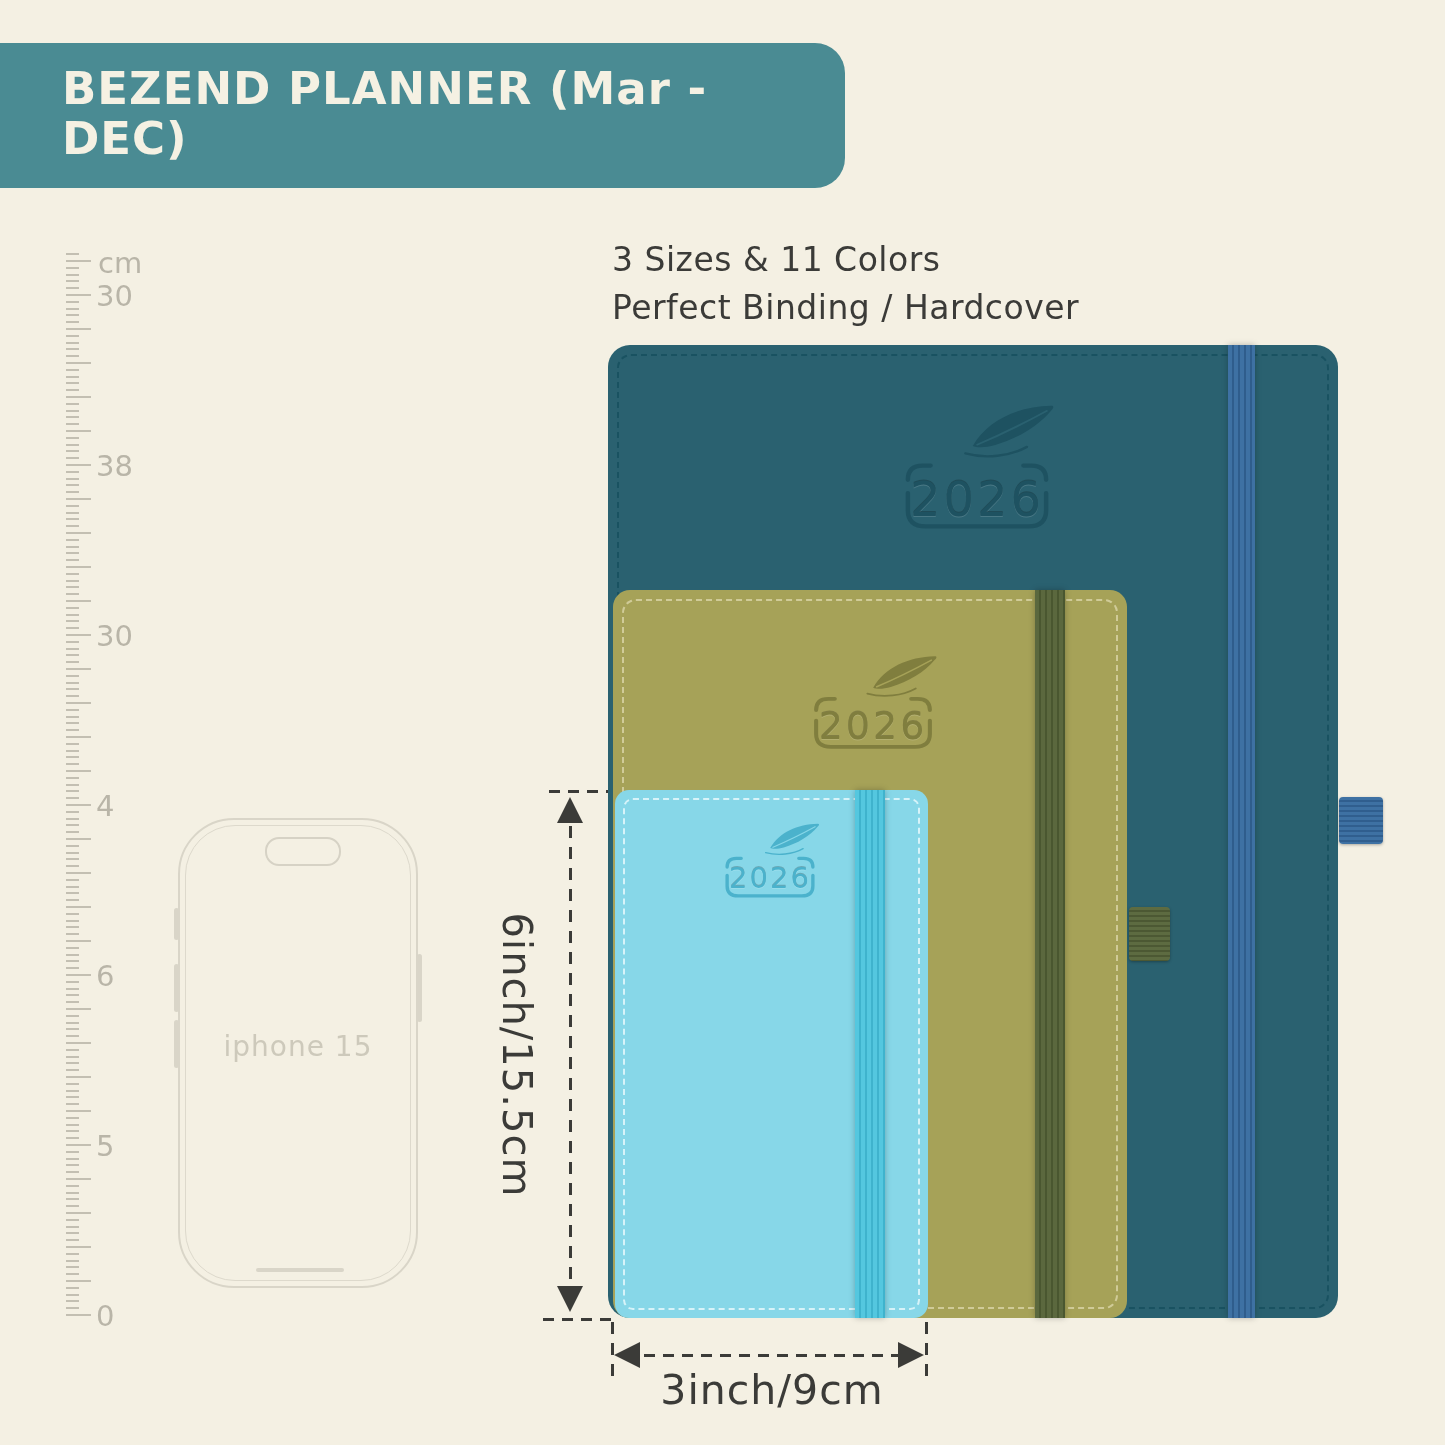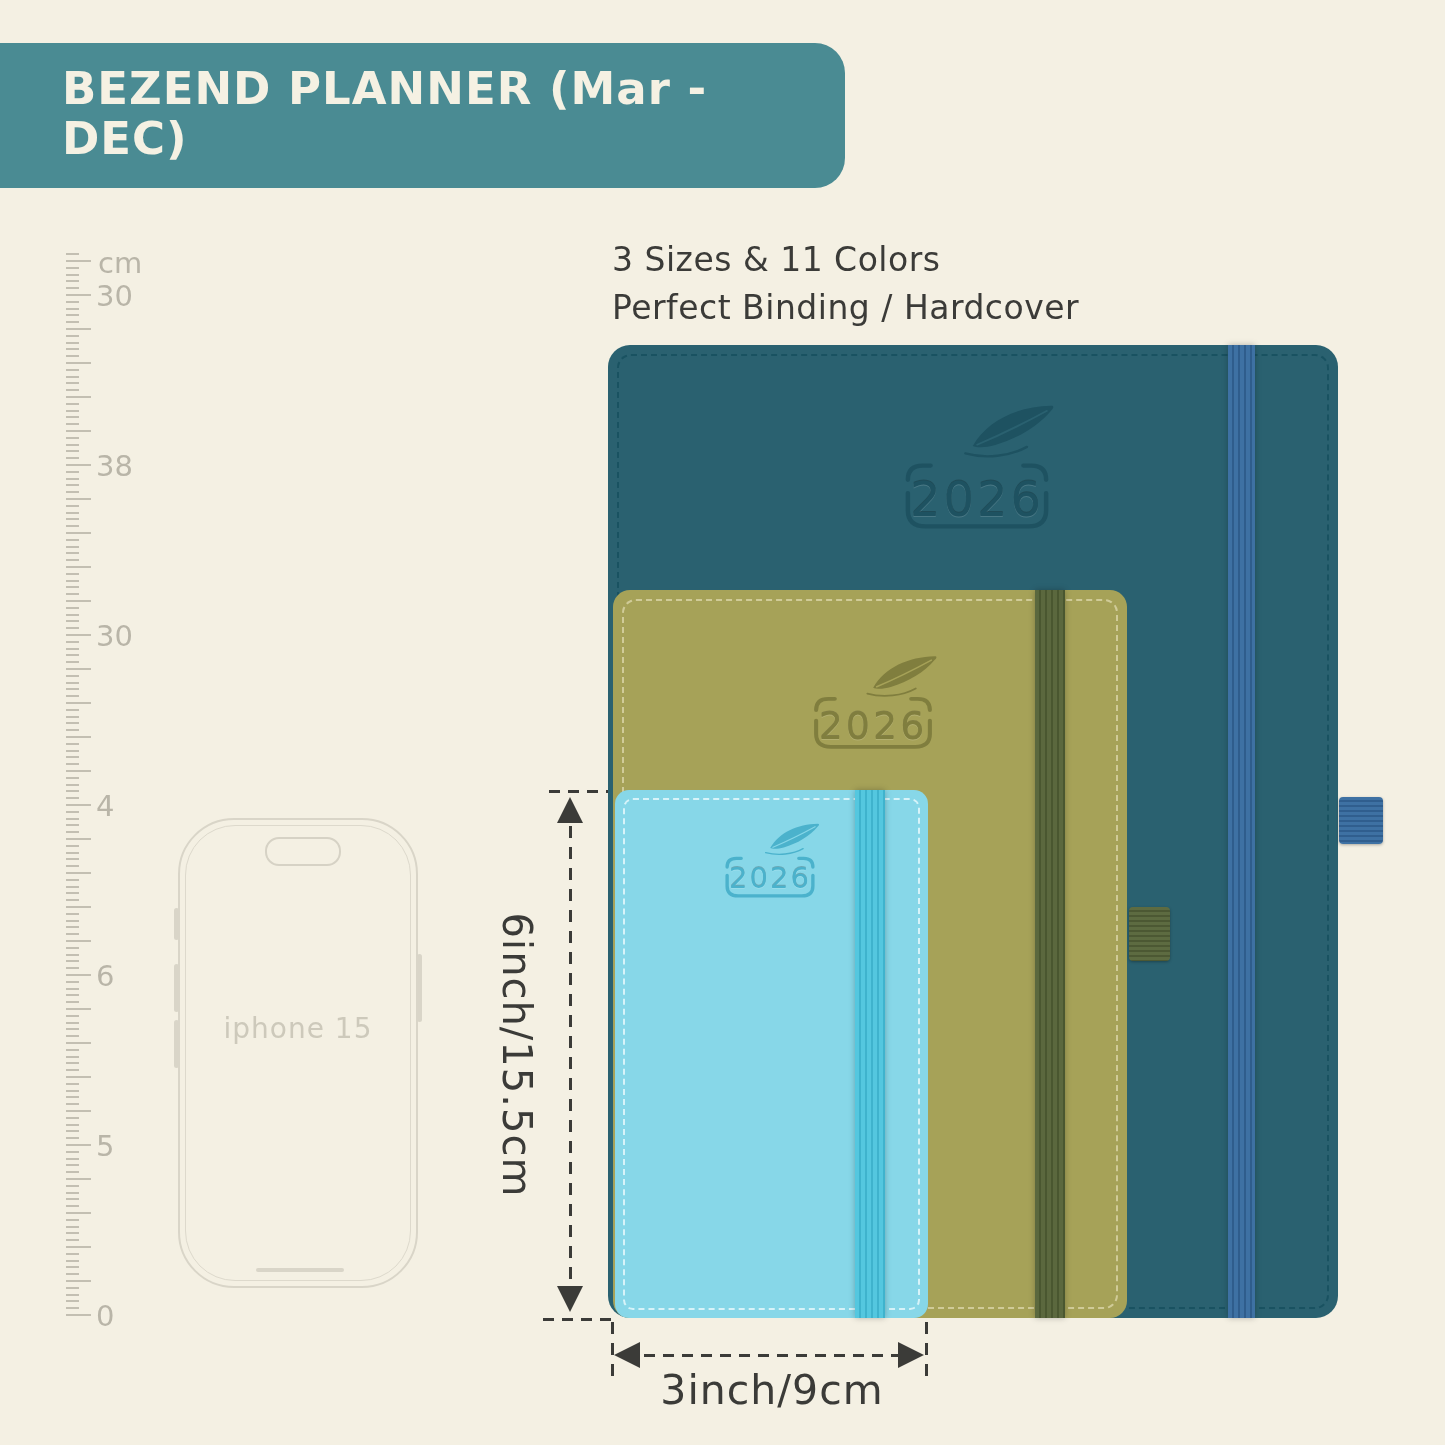--- a/index.html
+++ b/index.html
@@ -21,21 +21,21 @@
   .rlabel{position:absolute;left:96px;width:70px;font-size:29px;color:#b9b5a8;}
   .runit{position:absolute;left:98px;top:246px;font-size:29px;color:#b9b5a8;}
 
   
   .phone{position:absolute;left:178px;top:818px;width:240px;height:470px;
          border:2px solid #d9d5c8;border-radius:56px;box-sizing:border-box;}
   .phone-inner{position:absolute;left:5px;top:5px;right:5px;bottom:5px;
          border:1.5px solid #ddd9cc;border-radius:50px;}
   .camera{position:absolute;left:85px;top:17px;width:72px;height:25px;
          border:2px solid #d6d2c5;border-radius:14px;}
-  .phone-label{position:absolute;left:0;top:192px;width:100%;text-align:center;
+  .phone-label{position:absolute;left:0;top:210px;width:100%;text-align:center;
          font-size:28px;color:#cdc9bb;letter-spacing:1px;}
   .pbtn{position:absolute;background:#d9d5c8;border-radius:3px;}
   .home-bar{position:absolute;left:76px;bottom:14px;width:88px;height:4px;
          background:#d9d5c8;border-radius:3px;}
 
   
   .planner{position:absolute;background:var(--cover);}
   .stitch{position:absolute;left:9px;top:9px;right:9px;bottom:9px;
           border:2px dashed var(--stitch);border-radius:14px;opacity:.85;}
   .band{position:absolute;top:0;bottom:0;

